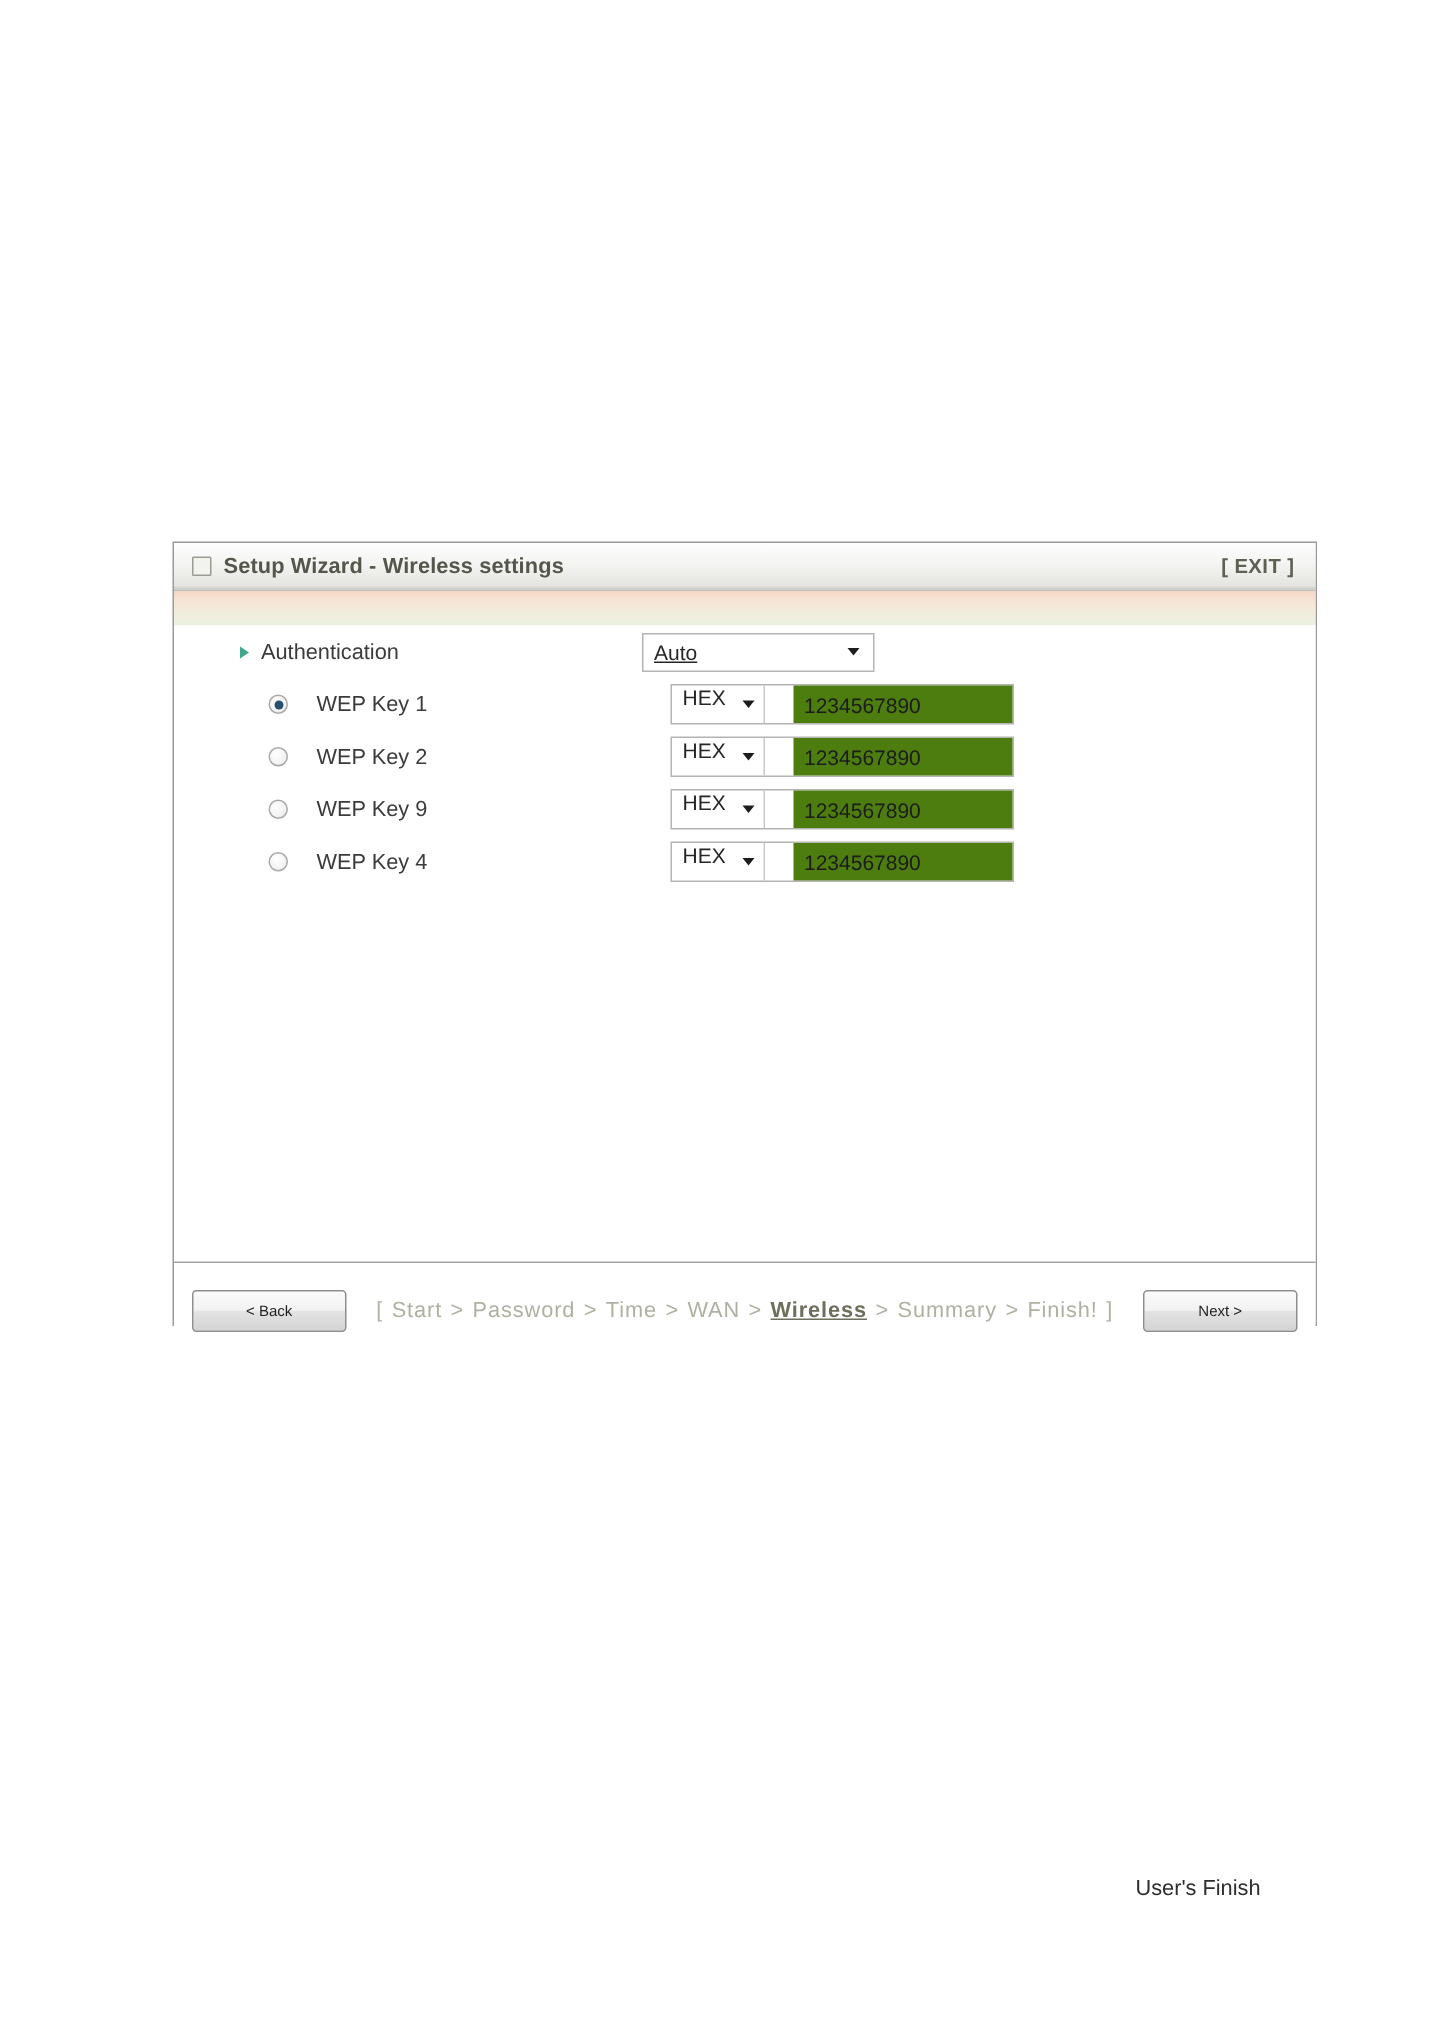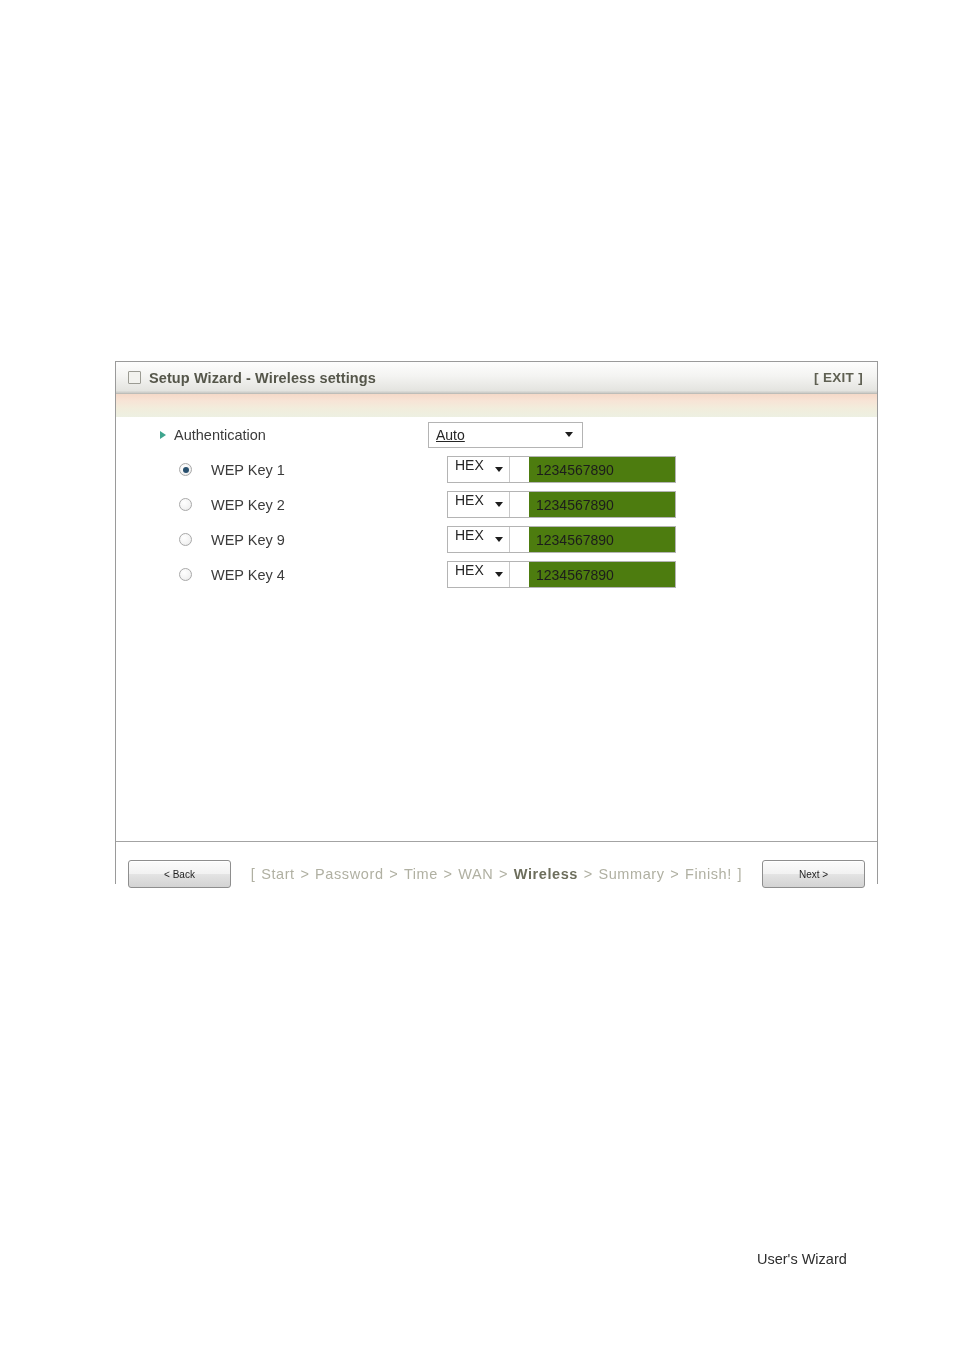--- a/index.html
+++ b/index.html
@@ -251,20 +251,21 @@
     font-size: 14.5px;
     color: #b0b0a2;
     letter-spacing: .6px;
     white-space: nowrap;
     padding: 0 6px;
   }
   .breadcrumb .crumb { color: #b0b0a2; }
   .breadcrumb .crumb.active {
     color: #6d6e5c;
     font-weight: bold;
+    text-decoration: underline;
   }
   .breadcrumb .sep { color: #b0b0a2; padding: 0 1px; }
 
   
   .page-footer {
     position: absolute;
     left: 757px;
     top: 1251px;
     font-size: 14.5px;
     color: #2e2e2e;
@@ -367,13 +368,13 @@
   </div>
 
   <div class="panel-footer">
     <div class="btn btn-back">&lt; Back</div>
     <div class="breadcrumb"><span class="sep">[ </span><span class="crumb">Start</span><span class="sep"> &gt; </span><span class="crumb">Password</span><span class="sep"> &gt; </span><span class="crumb">Time</span><span class="sep"> &gt; </span><span class="crumb">WAN</span><span class="sep"> &gt; </span><span class="crumb active">Wireless</span><span class="sep"> &gt; </span><span class="crumb">Summary</span><span class="sep"> &gt; </span><span class="crumb">Finish!</span><span class="sep"> ]</span></div>
     <div class="btn btn-next">Next &gt;</div>
   </div>
 
 </div>
 
-<div class="page-footer">User's Wizard</div>
+<div class="page-footer">User's Finish</div>
 
 </body></html>

